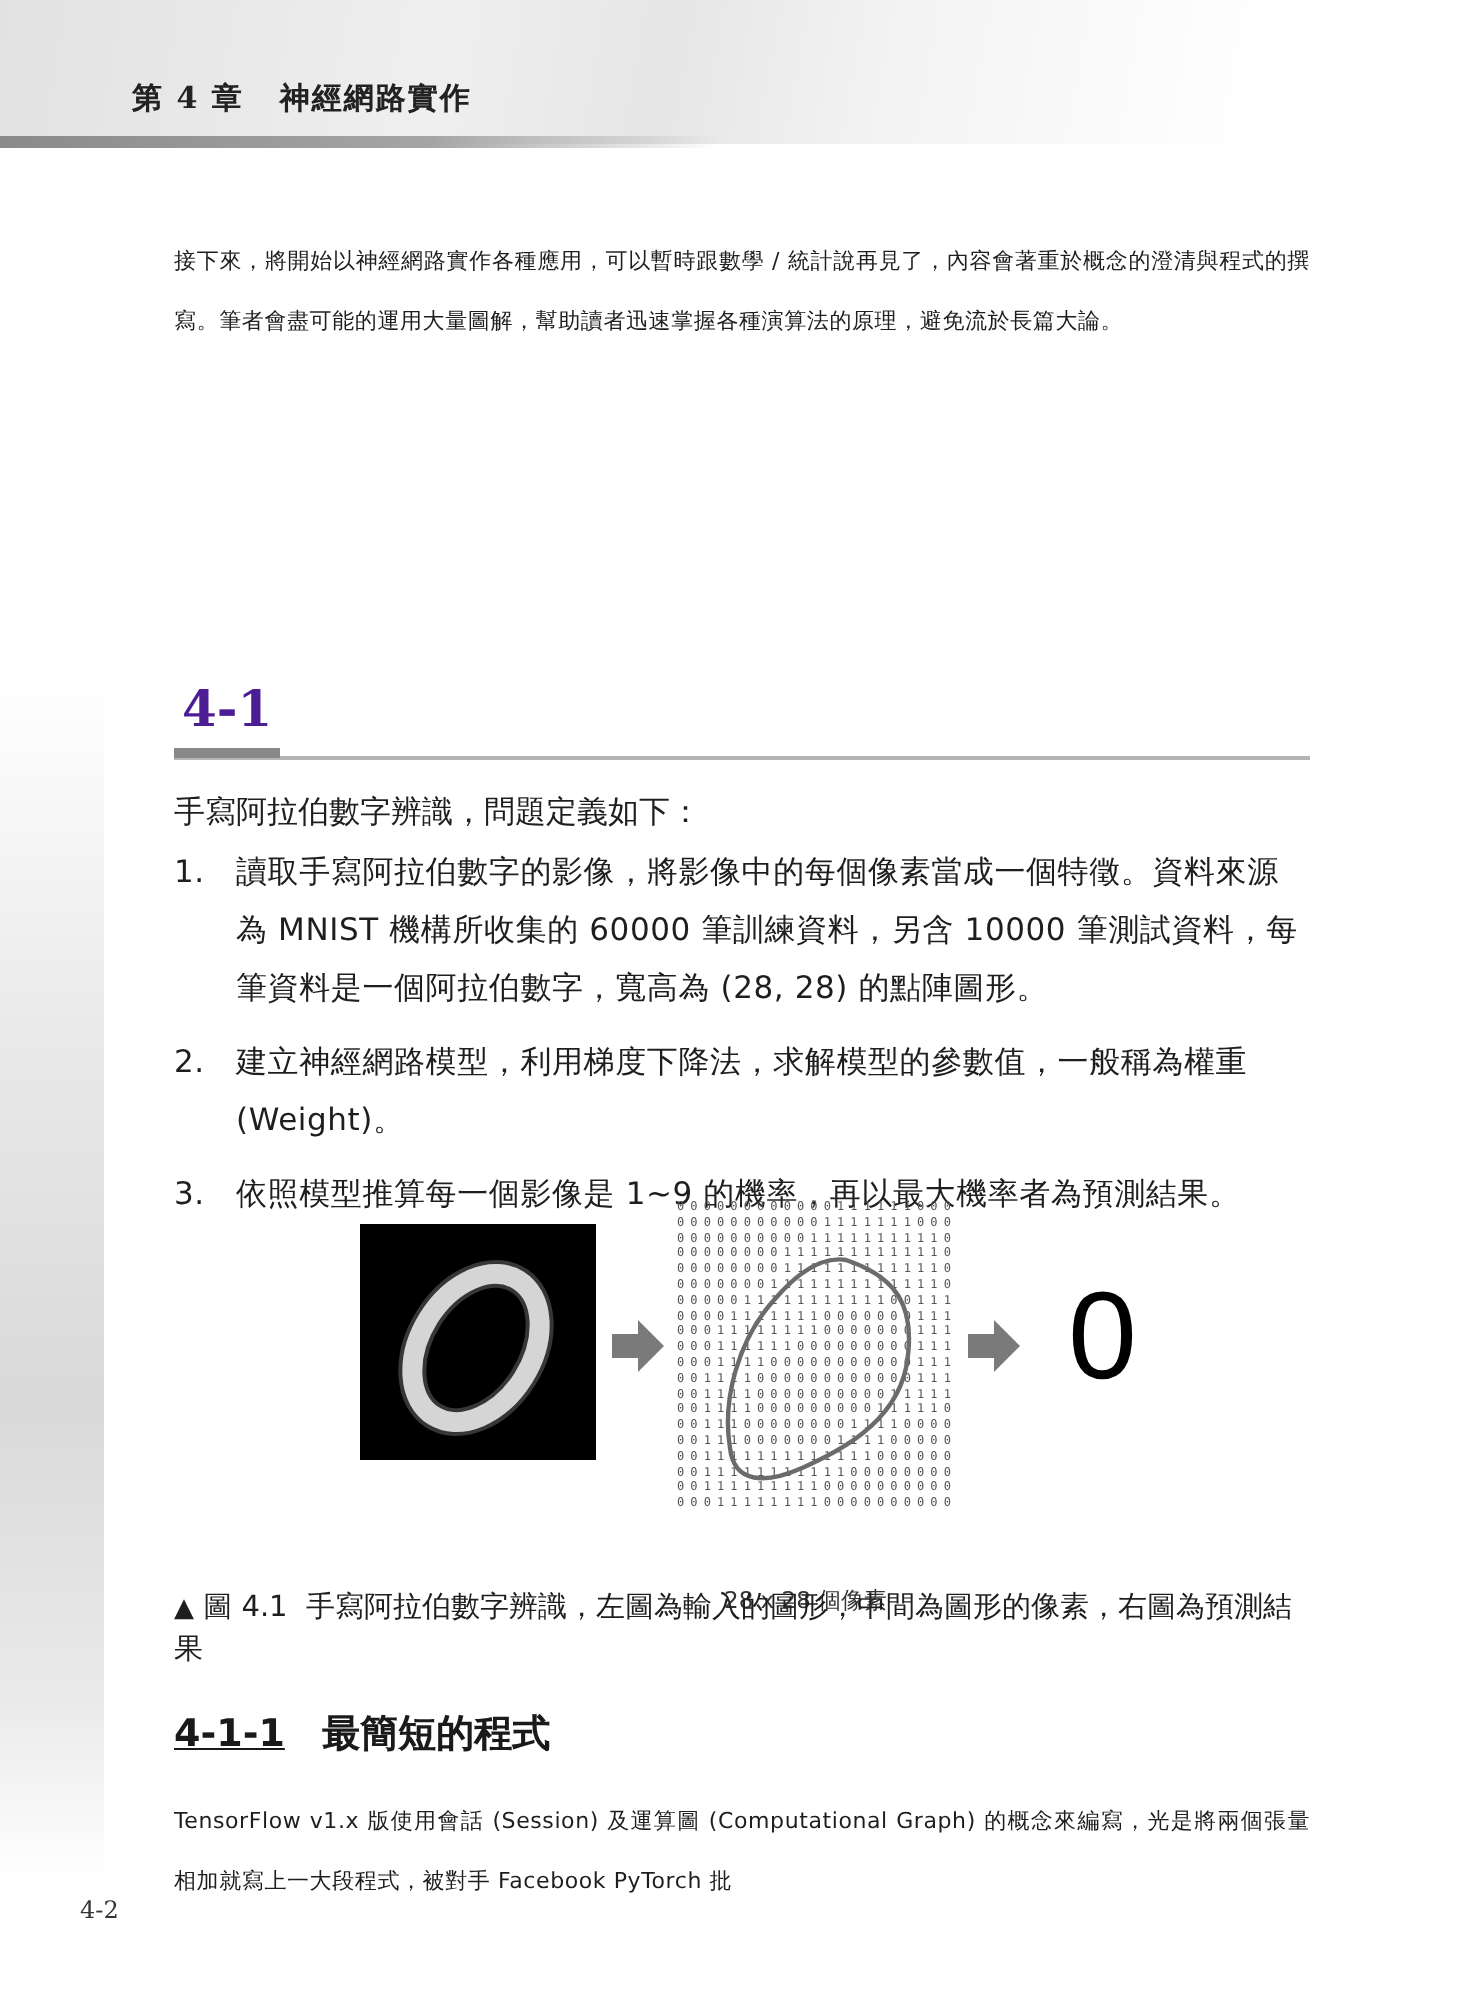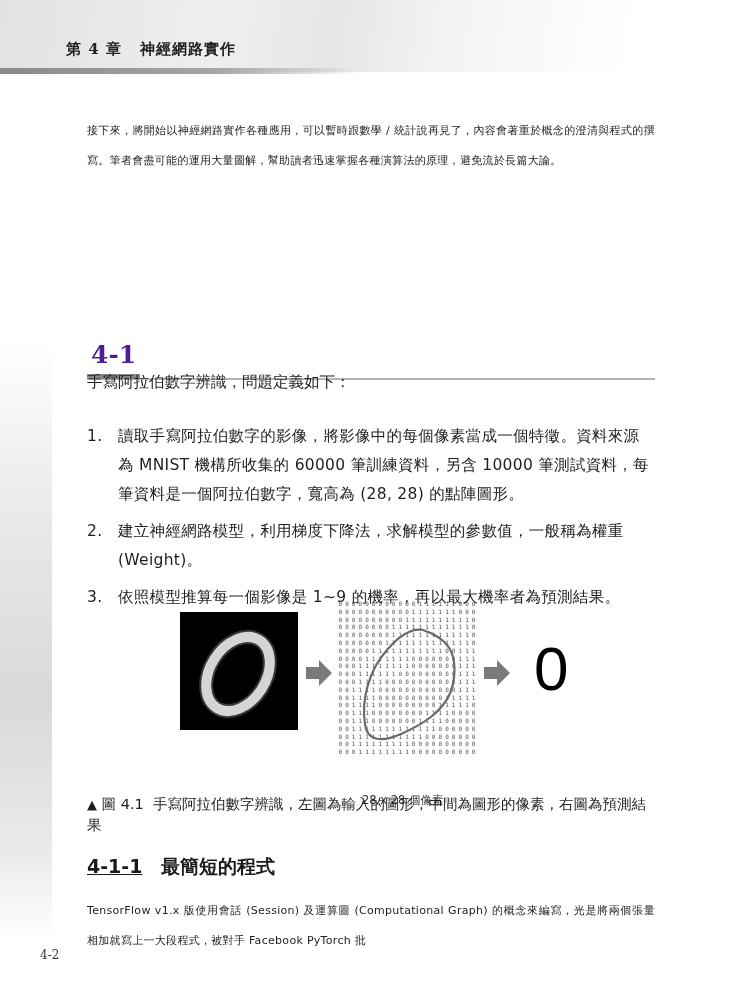--- a/index.html
+++ b/index.html
@@ -48,21 +48,21 @@
     position: absolute; left: 0; top: 0;
     font-family: "DejaVu Serif", "Liberation Serif", serif;
     font-size: 25px; font-weight: bold; color: #4c1d95;
     padding: 0 4px; border-bottom: 5px solid #888;
     height: 36px; line-height: 34px;
   }
   .section-title {
     position: absolute; left: 66px; top: 0;
     font-size: 24px; font-weight: bold; color: #1a1a1a; line-height: 34px; letter-spacing: 1px;
   }
-  .intro-line { position: absolute; left: 87px; top: 372px; font-size: 15.5px; color: #1e1e1e; }
+  .intro-line { position: absolute; left: 87px; top: 396px; font-size: 15.5px; color: #1e1e1e; }
   ol.steps { position: absolute; left: 87px; top: 422px; width: 568px; margin: 0; padding: 0; list-style: none; }
   ol.steps li { position: relative; padding-left: 31px; font-size: 15.5px; line-height: 29px; margin-bottom: 8px; color: #1e1e1e; letter-spacing: 0.3px; }
   ol.steps li .num { position: absolute; left: 0; top: 0; }
   .figure { position: absolute; left: 178px; top: 598px; width: 400px; height: 190px; }
   .mnist-img {
     position: absolute; left: 2px; top: 14px; width: 118px; height: 118px;
     background: #000;
   }
   .arrow {
     position: absolute; width: 26px; height: 26px;

